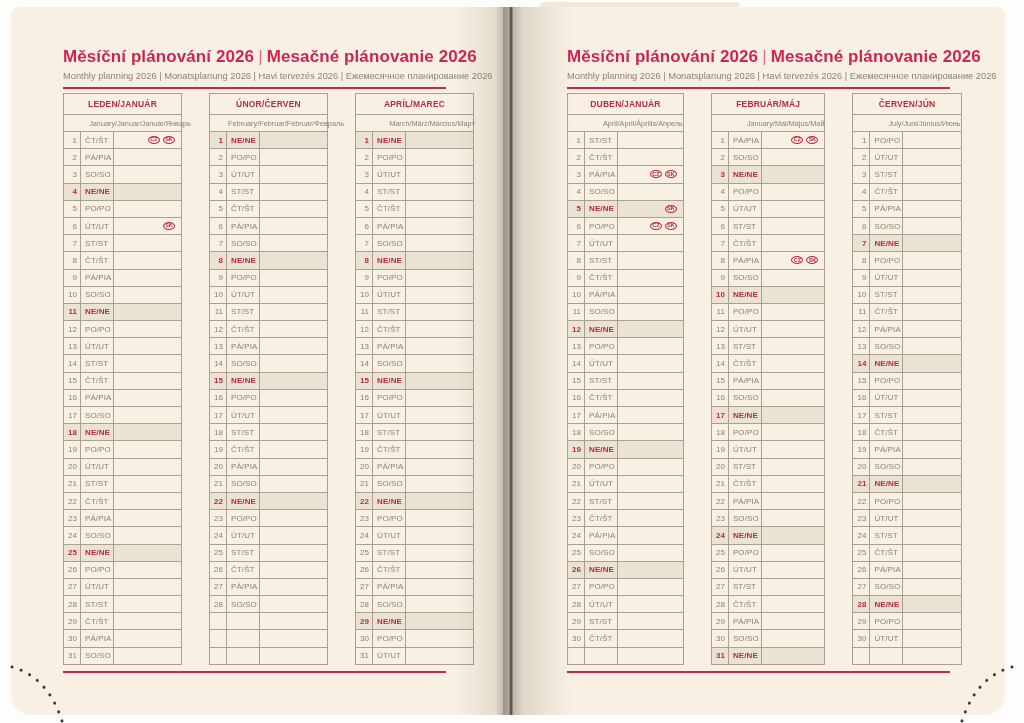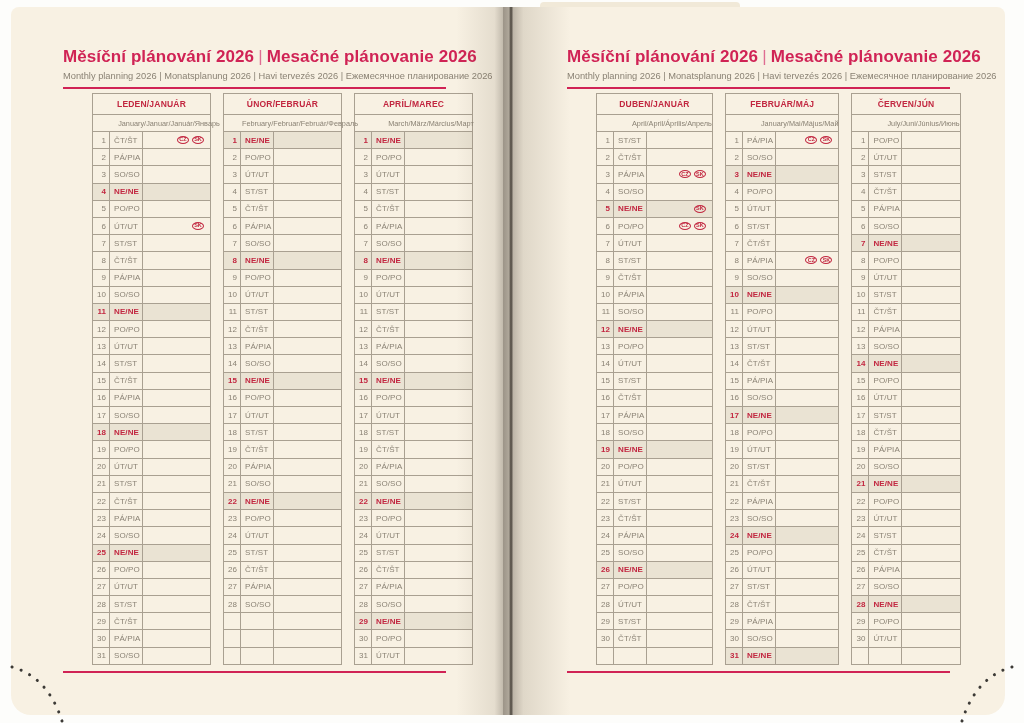--- a/index.html
+++ b/index.html
@@ -47,21 +47,21 @@
     color:var(--magenta);letter-spacing:0.1px;white-space:nowrap;
   }
   .title-sep{font-weight:normal;color:#df6d92;padding:0 4px;}
   .page-subtitle{
     margin-top:4px;text-align:center;font-size:9.3px;color:var(--gray);white-space:nowrap;
   }
   .rule{height:2px;background:var(--magenta);}
   .rule.top{margin-top:6px;}
   .rule.bottom{margin-top:6px;}
 
-  .months-row{display:flex;gap:12px;margin-top:4px;margin-left:29px;}
+  .months-row{display:flex;gap:27px;margin-top:4px;}
   .month{width:119px;}
   .month-header{
     height:22px;border:1px solid var(--border);
     display:flex;align-items:center;justify-content:center;
     font-size:8.5px;font-weight:bold;color:var(--red);letter-spacing:0.2px;
   }
   .month-sub{
     height:17px;border:1px solid var(--border);border-top:none;
     display:flex;align-items:center;justify-content:center;
     font-size:7.3px;color:var(--gray);white-space:nowrap;padding-left:35px;
@@ -260,21 +260,21 @@
               <div class="c c-notes"></div>
             </div>
             <div class="row">
               <div class="c c-num">31</div>
               <div class="c c-day">SO/SO</div>
               <div class="c c-notes"></div>
             </div>
           </div>
         </div>
         <div class="month">
-          <div class="month-header">ÚNOR/FEBRUÁR</div>
+          <div class="month-header">ÚNOR/ČERVEN</div>
           <div class="month-sub">February/Februar/Február/Февраль</div>
           <div class="rows">
             <div class="row sunday">
               <div class="c c-num">1</div>
               <div class="c c-day">NE/NE</div>
               <div class="c c-notes"></div>
             </div>
             <div class="row">
               <div class="c c-num">2</div>
               <div class="c c-day">PO/PO</div>

